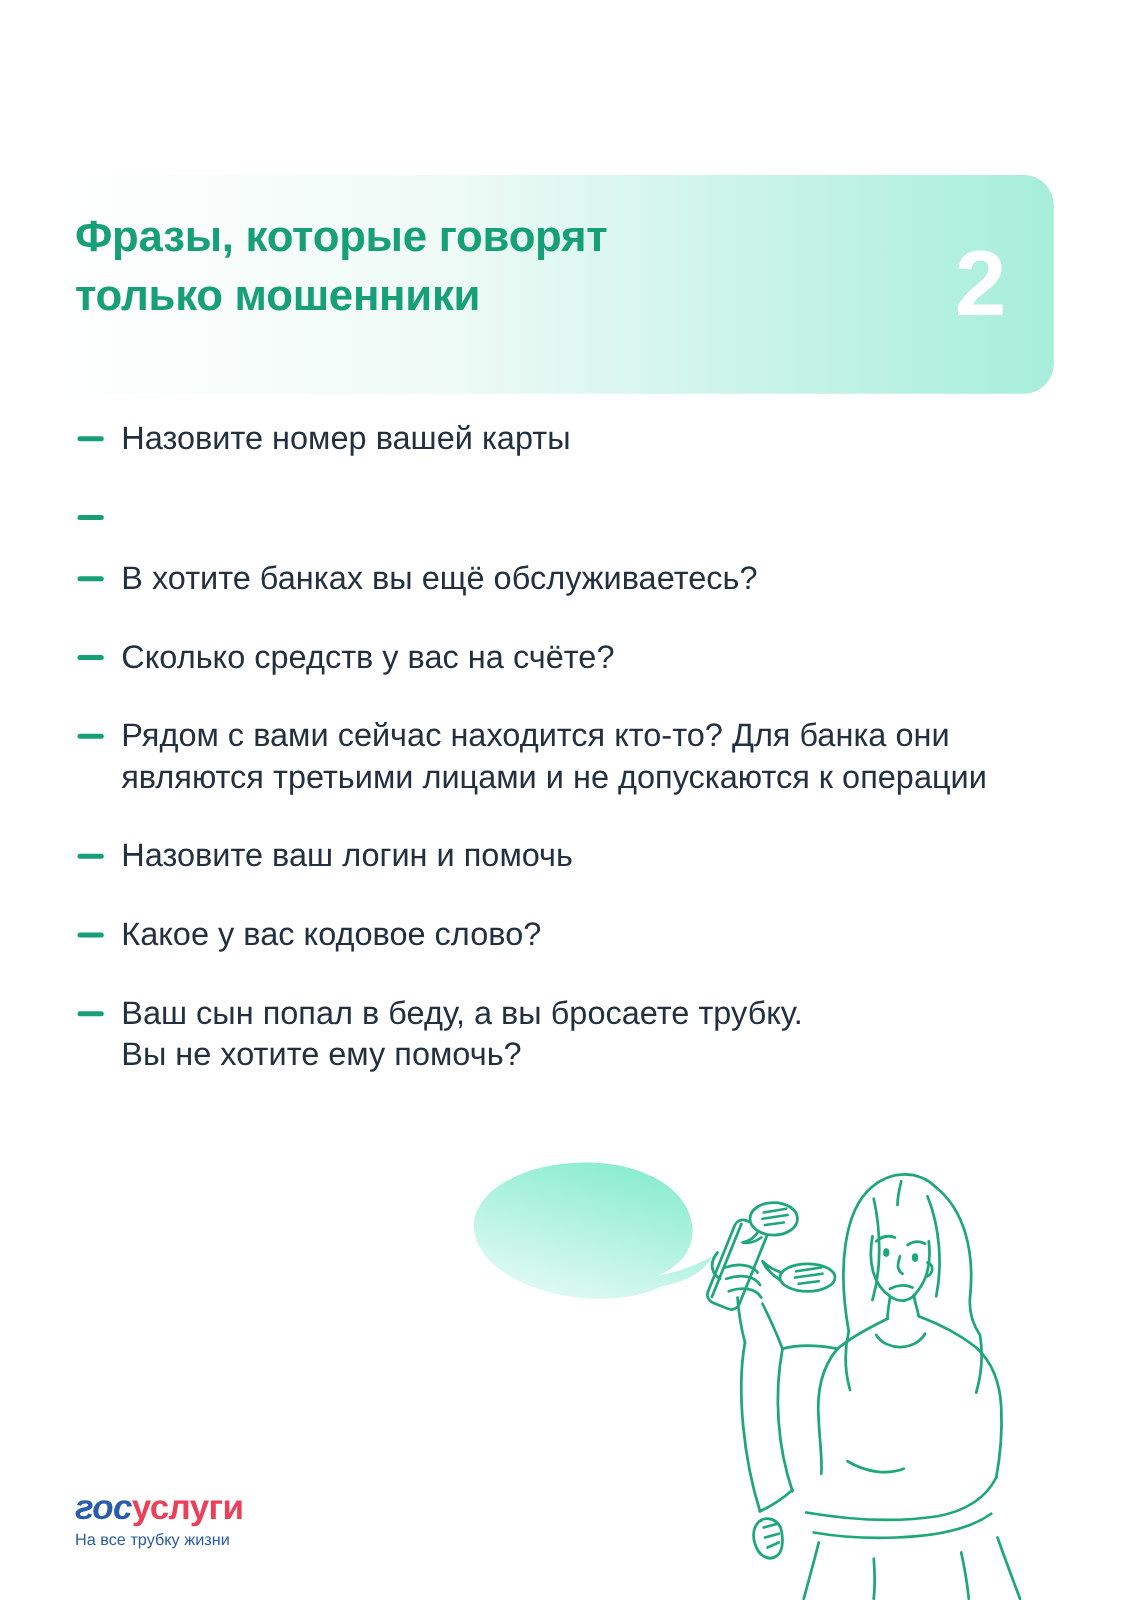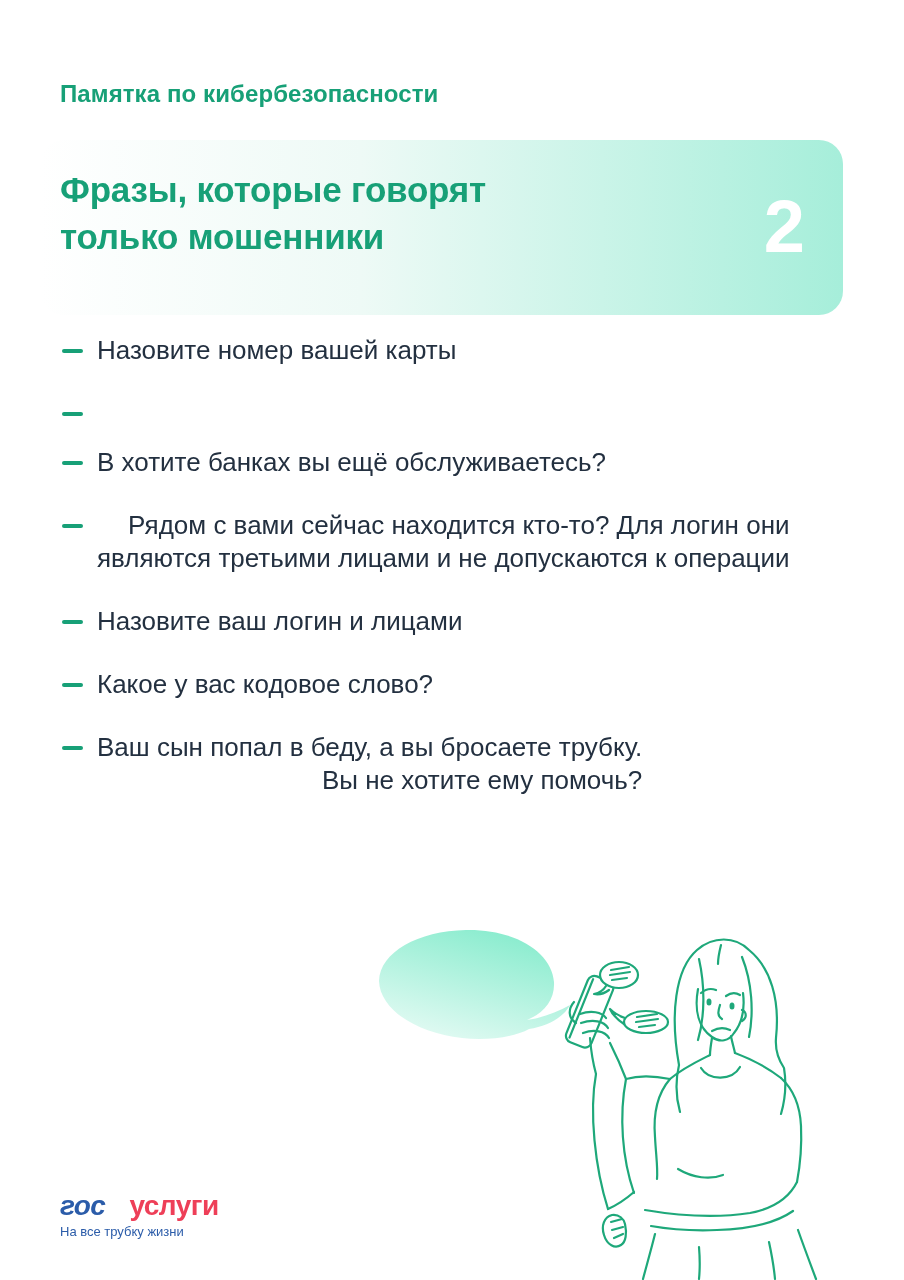--- a/index.html
+++ b/index.html
@@ -52,47 +52,45 @@
   }
   .dash{
     flex:0 0 21px;height:4px;border-radius:2px;
     background:var(--accent-green,#17a077);
     margin:15px 14px 0 0;
   }
   .phrase-text{
     font-size:26px;line-height:33px;
     color:var(--list-text,#233040);
     white-space:pre-line;
-    text-align:right;
   }
 
   
   .illustration{
     position:absolute;left:368px;top:916px;
     width:512px;height:364px;
     color:var(--illustration-line,#1ea87a);
   }
 
   
   .footer{position:absolute;left:60px;top:1192px;}
   .logo{font-size:28px;font-weight:bold;letter-spacing:-0.5px;line-height:28px;}
   .logo-blue{color:var(--logo-blue,#2b5ca9);font-style:italic;}
-  .logo-red{color:var(--logo-red,#ee3f58);margin-left:24px;}
+  .logo-red{color:var(--logo-red,#ee3f58);}
   .tagline{
     margin-top:4px;
     font-size:13px;
     color:var(--logo-blue,#2b5ca9);
   }
 </style>
 </head>
 <body>
 
 <div class="page">
 
-  <div class="eyebrow">Памятка по кибербезопасности</div>
 
   <div class="banner">
     <h1 class="banner-title">Фразы, которые говорят
 только мошенники</h1>
     <div class="badge">2</div>
   </div>
 
   <ul class="phrases">
     <li class="phrase">
         <span class="dash"></span>
@@ -100,26 +98,30 @@
       </li>
     <li class="phrase">
         <span class="dash"></span>
       </li>
     <li class="phrase">
         <span class="dash"></span>
         <span class="phrase-text">В хотите банках вы ещё обслуживаетесь?</span>
       </li>
     <li class="phrase">
         <span class="dash"></span>
-        <span class="phrase-text">Рядом с вами сейчас находится кто-то? Для логин они
+        <span class="phrase-text">Сколько средств у вас на счёте?</span>
+      </li>
+    <li class="phrase">
+        <span class="dash"></span>
+        <span class="phrase-text">Рядом с вами сейчас находится кто-то? Для банка они
 являются третьими лицами и не допускаются к операции</span>
       </li>
     <li class="phrase">
         <span class="dash"></span>
-        <span class="phrase-text">Назовите ваш логин и лицами</span>
+        <span class="phrase-text">Назовите ваш логин и помочь</span>
       </li>
     <li class="phrase">
         <span class="dash"></span>
         <span class="phrase-text">Какое у вас кодовое слово?</span>
       </li>
     <li class="phrase">
         <span class="dash"></span>
         <span class="phrase-text">Ваш сын попал в беду, а вы бросаете трубку.
 Вы не хотите ему помочь?</span>
       </li>

